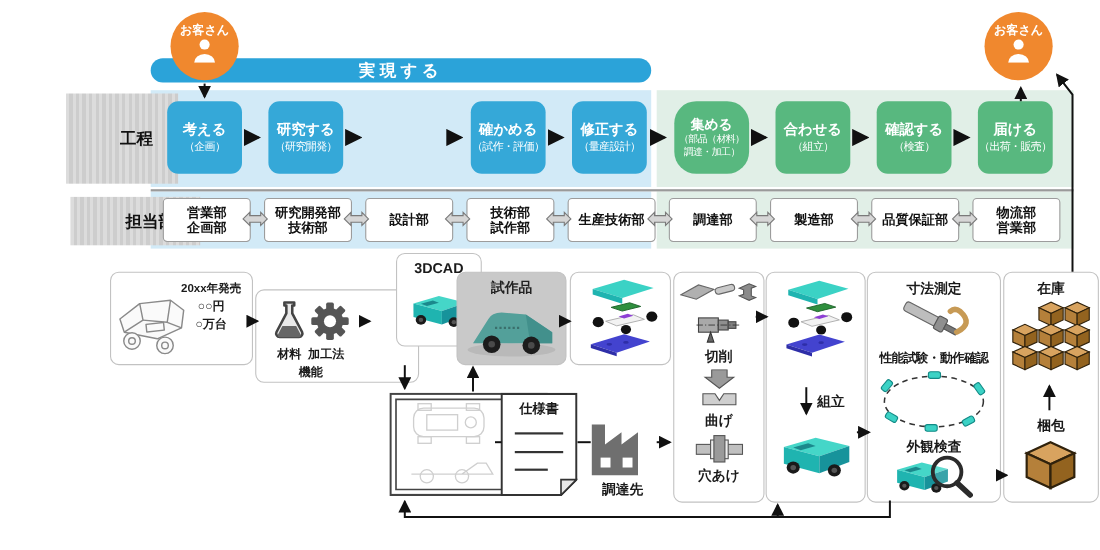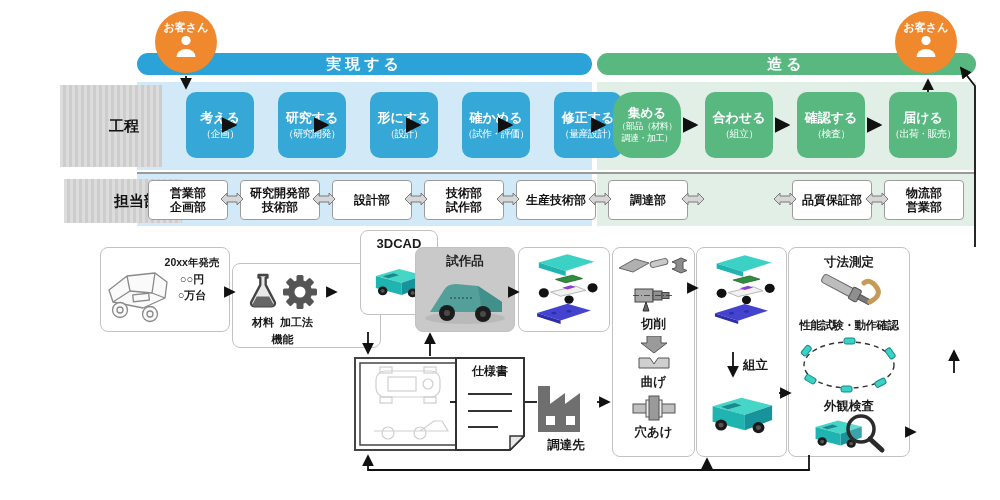--- a/index.html
+++ b/index.html
@@ -16,21 +16,21 @@
        color:#fff;font-weight:bold;font-size:15px;letter-spacing:4px;}
   .bar.blue{background:#2ba3d9;}
   .bar.green{background:#58b87f;}
   
   .rowlabel{position:absolute;z-index:2;display:flex;align-items:center;justify-content:center;
             font-weight:bold;font-size:15px;color:#111;
             background:repeating-linear-gradient(90deg,#dcdcdc 0 3px,#cdcdcd 3px 6px);}
   
   .pbox{position:absolute;top:92px;width:68px;height:66px;border-radius:10px;z-index:2;
         display:flex;flex-direction:column;align-items:center;justify-content:center;text-align:center;color:#fff;}
-  .pbox.blue{background:#35a8d8;margin-left:34px;}
+  .pbox.blue{background:#35a8d8;}
   .pbox.green{background:#58b87f;}
   .pbox .t{font-weight:bold;font-size:13px;line-height:1.3;}
   .pbox .s{font-size:10px;letter-spacing:-0.6px;line-height:1.3;white-space:pre-line;}
   .pbox.small .t{font-size:12.5px;}
   .pbox.small .s{font-size:9px;letter-spacing:-0.5px;}
   
   .dbox{position:absolute;top:180px;width:78px;height:38px;background:#fff;border:1.5px solid #9c9c9c;border-radius:4px;
         z-index:2;display:flex;align-items:center;justify-content:center;text-align:center;
         font-size:12px;font-weight:bold;line-height:1.2;white-space:pre-line;}
   
@@ -91,42 +91,35 @@
 
   <div class="panel blue" style="left:137px;top:82px;width:455px;height:88px;"></div>
   <div class="panel blue" style="left:137px;top:174px;width:455px;height:52px;"></div>
   <div class="panel green" style="left:597px;top:82px;width:379px;height:88px;"></div>
   <div class="panel green" style="left:597px;top:174px;width:379px;height:52px;"></div>
   <div class="sepline" style="left:137px;top:172px;width:839px;"></div>
 
   <div class="bar blue" style="left:137px;width:455px;top:53px;text-align:center;">
       <span>実現する</span>
     </div>
-  <div class="bar green" style="left:597px;width:379px;top:53px;">
-      <span>造る</span>
-    </div>
 
   <div class="rowlabel" style="left:60px;top:85px;width:76px;height:82px;padding-left:26px;">
       <span>工程</span>
     </div>
   <div class="rowlabel" style="left:64px;top:179px;width:76px;height:44px;padding-left:42px;">
       <span>担当部署</span>
     </div>
 
   <div class="pbox blue" style="left:152px;">
       <div class="t">考える</div>
       <div class="s">（企画）</div>
     </div>
   <div class="pbox blue" style="left:244px;">
       <div class="t">研究する</div>
       <div class="s">（研究開発）</div>
-    </div>
-  <div class="pbox blue" style="left:336px;">
-      <div class="t">形にする</div>
-      <div class="s">（設計）</div>
     </div>
   <div class="pbox blue" style="left:428px;">
       <div class="t">確かめる</div>
       <div class="s">（試作・評価）</div>
     </div>
   <div class="pbox blue" style="left:520px;">
       <div class="t">修正する</div>
       <div class="s">（量産設計）</div>
     </div>
   <div class="pbox green small" style="left:613px;border-radius:20px;">
@@ -149,20 +142,21 @@
 
   <div class="dbox" style="left:148px;"><span>営業部
 企画部</span></div>
   <div class="dbox" style="left:240px;"><span>研究開発部
 技術部</span></div>
   <div class="dbox" style="left:332px;"><span>設計部</span></div>
   <div class="dbox" style="left:424px;"><span>技術部
 試作部</span></div>
   <div class="dbox" style="left:516px;"><span>生産技術部</span></div>
   <div class="dbox" style="left:608px;"><span>調達部</span></div>
+  <div class="dbox" style="left:700px;"><span>製造部</span></div>
   <div class="dbox" style="left:792px;"><span>品質保証部</span></div>
   <div class="dbox" style="left:884px;"><span>物流部
 営業部</span></div>
 
   <div class="customer" style="left:155px;">
     <span class="clabel">お客さん</span>
     <svg width="24" height="22">
         <use href="#person"></use>
       </svg>
   </div>
@@ -306,20 +300,37 @@
       </g>
     </svg>
     <div class="flabel" style="left:0;top:150px;width:120px;">外観検査</div>
     <svg class="abs" style="left:16px;top:162px;" width="88" height="44" viewBox="0 0 88 44">
       <use href="#car3d" width="66" height="42" x="0" y="2"></use>
       <circle cx="56" cy="19" r="13" fill="#ffffff" fill-opacity="0.15" stroke="#2b2b2b" stroke-width="3.5"></circle>
       <line x1="65" y1="29" x2="77" y2="40" stroke="#2b2b2b" stroke-width="5" stroke-linecap="round"></line>
     </svg>
   </div>
 
+  <div class="fbox" style="left:912px;top:247px;width:85px;height:208px;">
+    <div class="flabel" style="left:0;top:6px;width:85px;">在庫</div>
+    <svg class="abs" style="left:6px;top:24px;" width="73" height="66" viewBox="0 0 80 72">
+      <use href="#carton" width="28" height="26" x="0" y="23"></use>
+        <use href="#carton" width="28" height="26" x="0" y="45"></use>
+      <use href="#carton" width="28" height="26" x="26" y="1"></use>
+        <use href="#carton" width="28" height="26" x="26" y="23"></use>
+        <use href="#carton" width="28" height="26" x="26" y="45"></use>
+      <use href="#carton" width="28" height="26" x="52" y="1"></use>
+        <use href="#carton" width="28" height="26" x="52" y="23"></use>
+        <use href="#carton" width="28" height="26" x="52" y="45"></use>
+    </svg>
+    <div class="flabel" style="left:0;top:131px;width:85px;">梱包</div>
+    <svg class="abs" style="left:17px;top:150px;" width="50" height="48">
+        <use href="#carton" width="50" height="48"></use>
+      </svg>
+  </div>
 
   <div class="docframe" style="left:306px;top:357px;width:144px;height:94px;padding-left:48px;">
     <svg width="144" height="94" viewBox="0 0 144 94">
       <rect x="1" y="1" width="142" height="92" fill="#fff" stroke="#444" stroke-width="2"></rect>
       <path d="M6 6 H138 V74 L124 88 H6 Z" fill="#fff" stroke="#444" stroke-width="1.5"></path>
       <path d="M138 74 L124 74 L124 88 Z" fill="#e8e8e8" stroke="#444" stroke-width="1.2"></path>
       <g stroke="#cfcfcf" stroke-width="1.2" fill="none">
         <rect x="22" y="14" width="64" height="26" rx="9"></rect>
         <rect x="26" y="10" width="12" height="6"></rect>
           <rect x="70" y="10" width="12" height="6"></rect>

